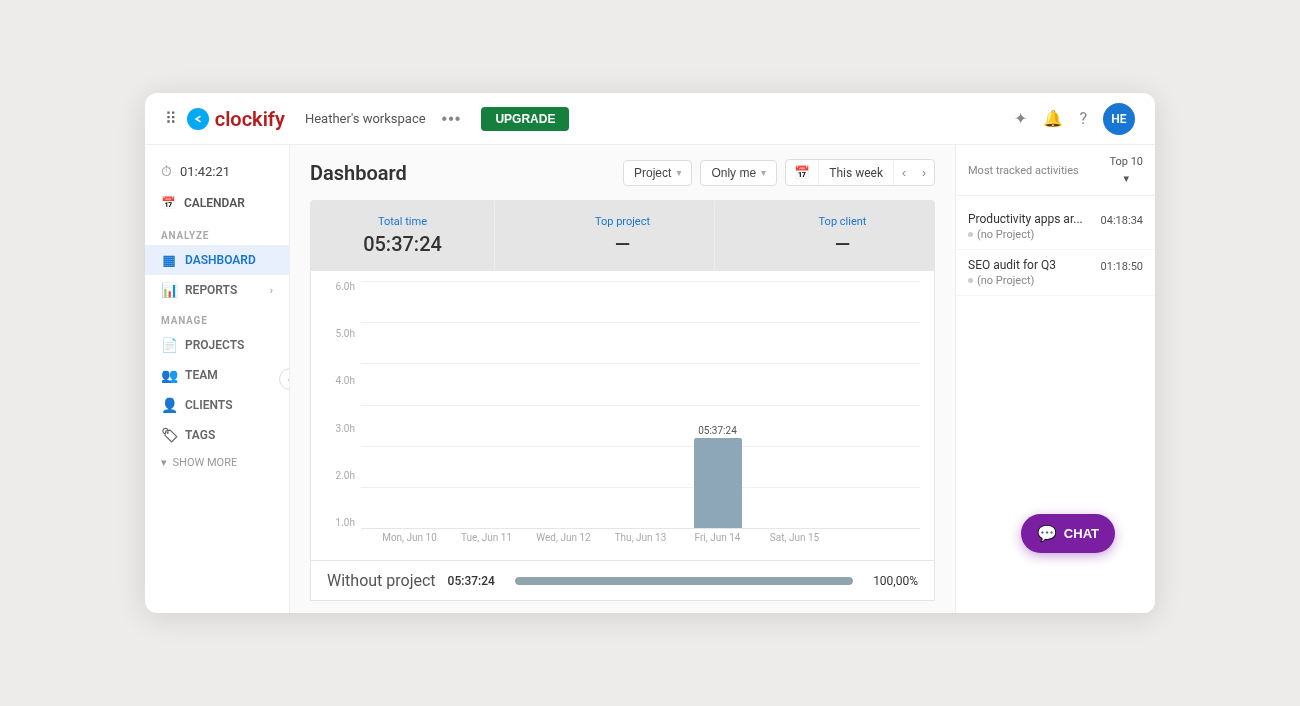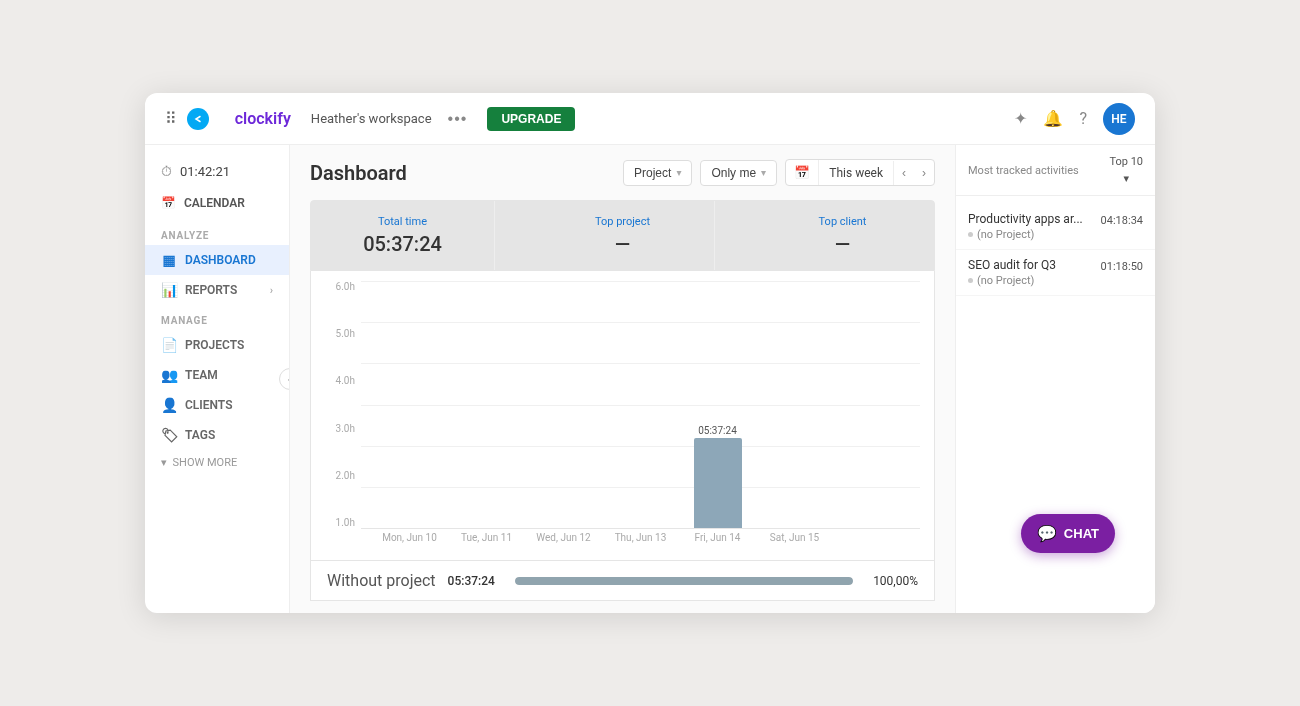--- a/index.html
+++ b/index.html
@@ -54,24 +54,23 @@
       background: #03a9f4;
       border-radius: 50%;
       display: flex;
       align-items: center;
       justify-content: center;
       color: white;
       font-size: 11px;
       font-weight: bold;
     }
     .logo-text {
-      font-size: 16px;
+      font-size: 20px;
       font-weight: 600;
-      color: #6d28d9;
-      margin-left: 20px;
+      color: #b91c1c;
     }
     .workspace-name {
       font-size: 13px;
       color: #555;
       margin-left: 10px;
     }
     .more-btn {
       background: none;
       border: none;
       color: #888;

